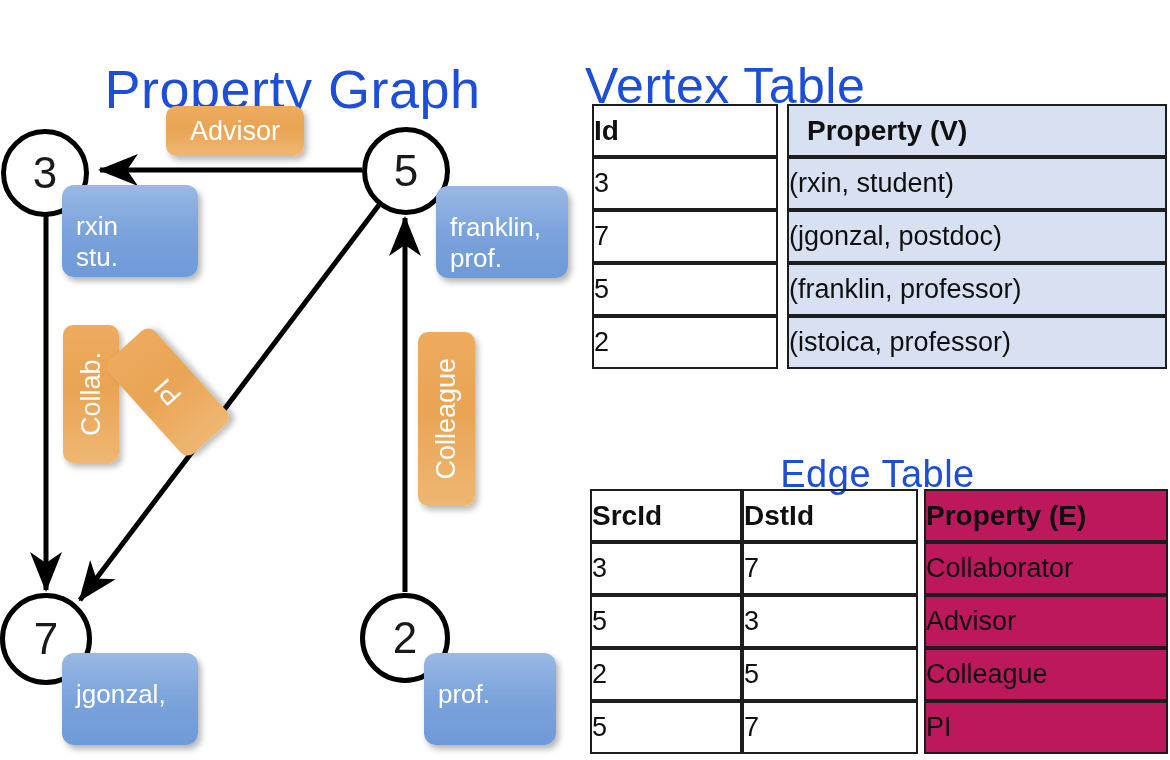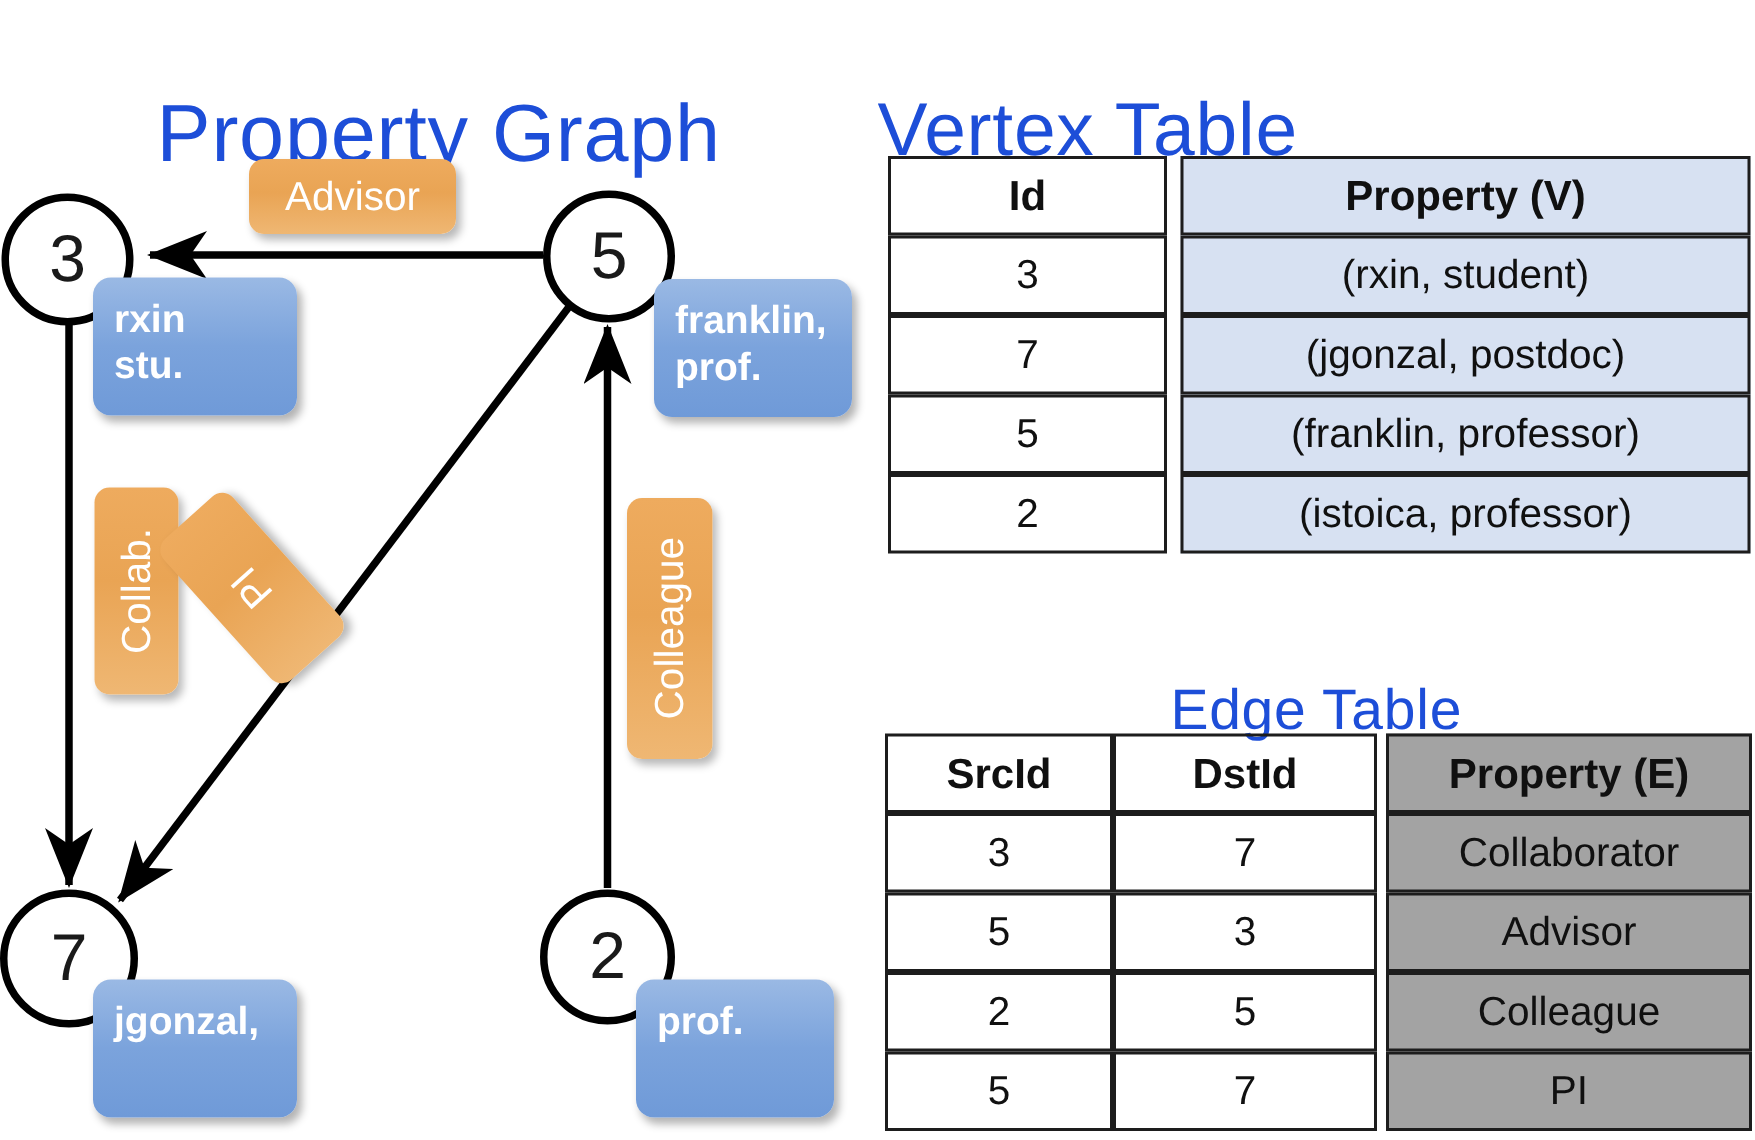--- a/index.html
+++ b/index.html
@@ -43,25 +43,25 @@
   }
 
   .prop-box{
     position:absolute;
     border-radius:12px;
     background:linear-gradient(180deg,#9ab9e4 0%,#7ba3dc 50%,#6f9ad8 100%);
     box-shadow:3px 4px 6px rgba(0,0,0,0.30);
     color:#ffffff;
     font-size:26px;
     line-height:31px;
-    padding:12px 0 10px 14px;
+    padding:26px 0 10px 14px;
     box-sizing:border-box;
     z-index:4;
     font-family:"Liberation Sans", sans-serif;
-    font-weight:700;
+    font-weight:400;
   }
 
   .edge-label{
     position:absolute;
     border-radius:10px;
     background:linear-gradient(180deg,#eeab5e 0%,#e9a454 45%,#efb773 100%);
     box-shadow:3px 4px 6px rgba(0,0,0,0.28);
     color:#ffffff;
     font-size:27px;
     display:flex;align-items:center;justify-content:center;
@@ -70,33 +70,33 @@
     font-family:"Liberation Sans", sans-serif;
     font-weight:300;
     white-space:nowrap;
   }
   .vert-text{writing-mode:vertical-rl;transform:rotate(180deg);}
 
   
   .tbl{position:absolute;border-collapse:separate;border-spacing:0;}
   .tbl td{
     border:2px solid #1d1d1d;
-    text-align:center;
+    text-align:left;
     font-family:"Liberation Sans", sans-serif;
     font-weight:300;
     color:#101010;
     font-size:27px;
     padding:0;
     box-sizing:border-box;
   }
   .tbl td.hdr{font-weight:bold;font-size:28px;}
   .gap{border:none !important;background:transparent !important;}
 
   .v-prop{background:#d7e1f2;}
-  .e-prop{background:#a3a3a3;}
+  .e-prop{background:#be185d;}
 </style>
 </head>
 <body>
 
 <div class="root">
 
   <div class="title" id="title-property-graph">Property Graph</div>
   <div class="title" id="title-vertex-table">Vertex Table</div>
   <div class="title" id="title-edge-table">Edge Table</div>
 
@@ -164,21 +164,21 @@
     <div class="edge-label" style="left:418px;top:332px;width:57px;height:174px;">
       <span class="vert-text">Colleague</span>
     </div>
   </div>
 
   <table class="tbl" id="vertex-table" style="left:592px;top:104px;">
     <tbody>
       <tr>
         <td class="hdr" style="width:186px;height:53px;">Id</td>
         <td class="gap" style="width:9px;"></td>
-        <td class="hdr v-prop" style="width:380px;height:53px;">Property (V)</td>
+        <td class="hdr v-prop" style="width:380px;height:53px;padding-left:18px;">Property (V)</td>
       </tr>
       <tr>
         <td style="height:53px;">3</td>
         <td class="gap"></td>
         <td class="v-prop">(rxin, student)</td>
       </tr>
       <tr>
         <td style="height:53px;">7</td>
         <td class="gap"></td>
         <td class="v-prop">(jgonzal, postdoc)</td>

